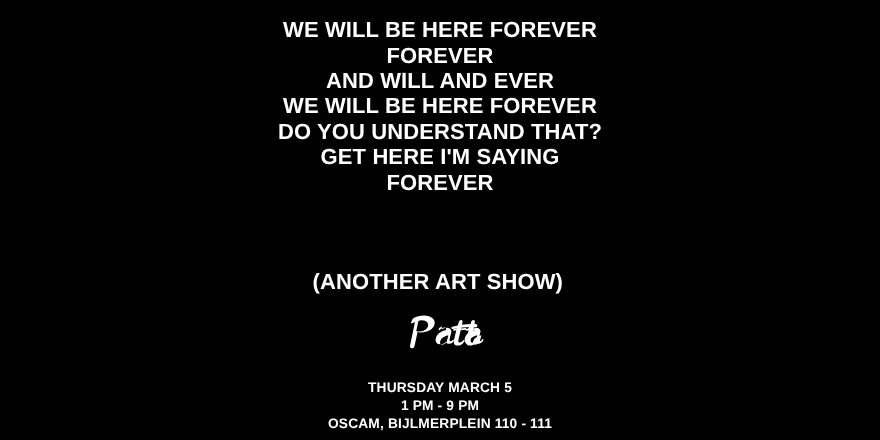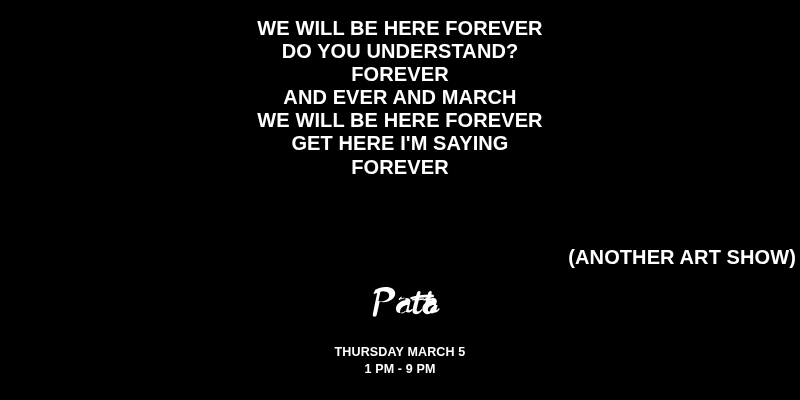--- a/index.html
+++ b/index.html
@@ -44,21 +44,21 @@
     white-space: nowrap;
     text-align: center;
   }
 
   
   .show-title {
     position: absolute;
     top: 246px;
     left: 0;
     width: 796px;
-    text-align: right;
+    text-align: center;
     color: #ffffff;
     font-family: "Liberation Sans", sans-serif;
     font-weight: bold;
     font-size: 20px;
     line-height: 23.1px;
     letter-spacing: 0.1px;
     white-space: nowrap;
   }
 
   
@@ -96,24 +96,24 @@
     white-space: nowrap;
   }
 </style>
 </head>
 <body>
 
 <div class="poster">
 
   <div class="manifesto">
     <span class="manifesto-line">WE WILL BE HERE FOREVER</span>
-    <span class="manifesto-line">DO YOU UNDERSTAND?</span>
     <span class="manifesto-line">FOREVER</span>
-    <span class="manifesto-line">AND EVER AND MARCH</span>
+    <span class="manifesto-line">AND WILL AND EVER</span>
     <span class="manifesto-line">WE WILL BE HERE FOREVER</span>
+    <span class="manifesto-line">DO YOU UNDERSTAND THAT?</span>
     <span class="manifesto-line">GET HERE I'M SAYING</span>
     <span class="manifesto-line">FOREVER</span>
   </div>
 
   <div class="show-title">(ANOTHER ART SHOW)</div>
 
   <div class="brand">
     <svg viewBox="0 0 200 90" xmlns="http://www.w3.org/2000/svg" aria-label="Patta">
       <g fill="#ffffff">
 
@@ -129,15 +129,16 @@
         <path d="M206 36c6-4 13-5 18-2 3 2 4 4 4 7l-4 17c-1 4 0 5 2 5 2 0 4-1 6-4 2-2 4 0 2 3-3 5-8 7-12 7-3 0-6-2-6-5-4 4-9 6-14 6-6 0-10-4-10-10 0-10 8-18 19-21 1-1 3-1 4-1l1-3c0-2-2-3-5-3-3 1-6 2-9 5-2 2-4 0-3-2 1-2 4-4 7-6zm15 14c-2 0-4 0-6 1-8 3-13 9-13 15 0 3 2 5 5 5 3 0 7-2 10-6l4-15z" transform="translate(-36,0)"></path>
 
         <path d="M128 30c14-4 36-7 52-6 4 0 5 2 5 4 0 2-2 3-5 3-15-1-34 1-49 4-3 1-5 0-5-2 0-2 1-3 2-3z"></path>
       </g>
     </svg>
   </div>
 
   <div class="event-info">
     <span class="event-line">THURSDAY MARCH 5</span>
     <span class="event-line">1 PM - 9 PM</span>
+    <span class="event-line">OSCAM, BIJLMERPLEIN 110 - 111</span>
   </div>
 
 </div>
 
 </body></html>

